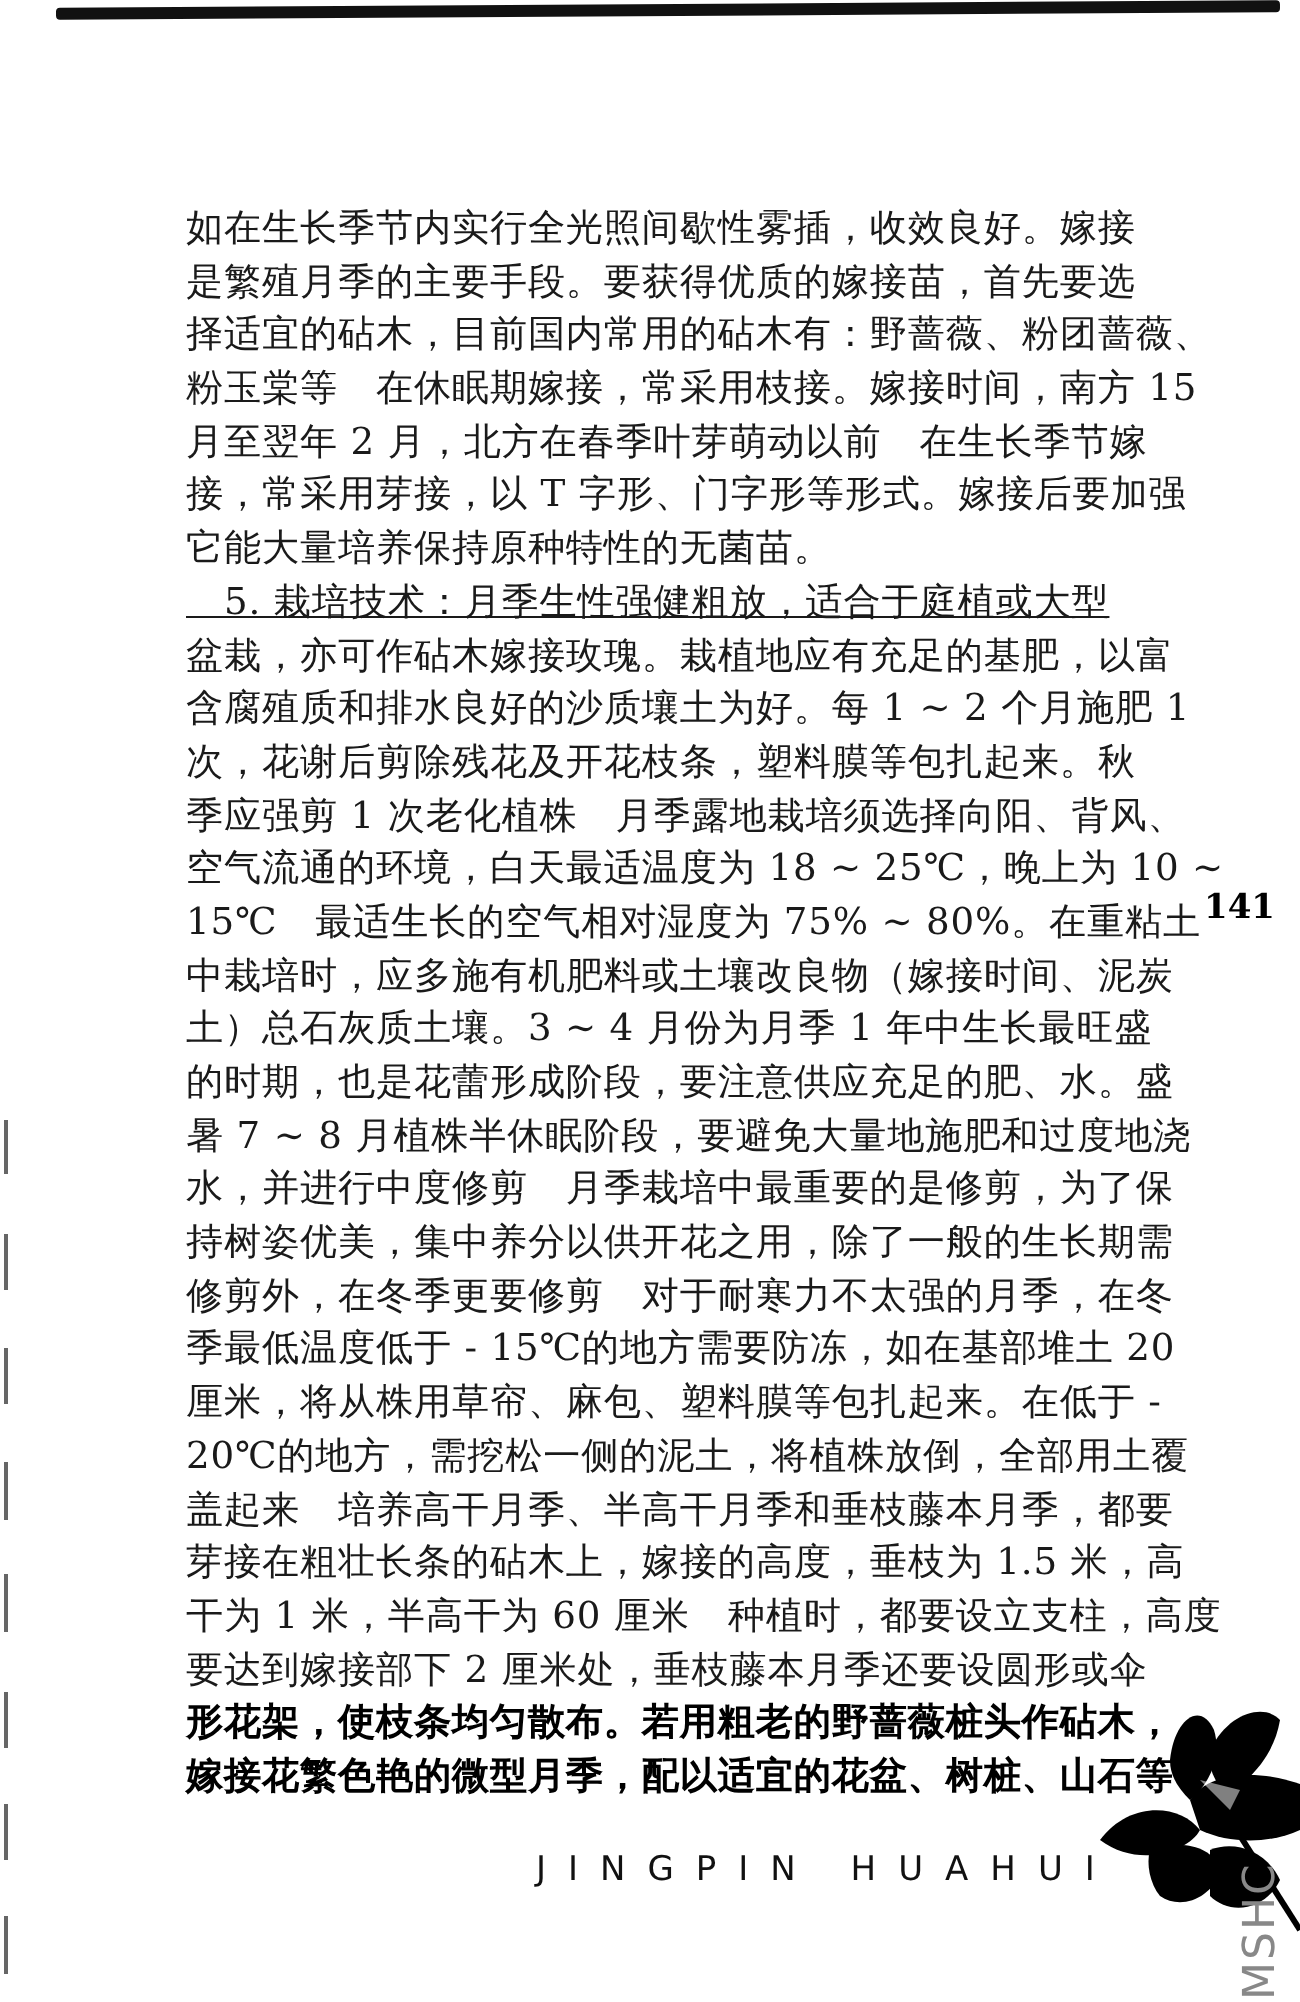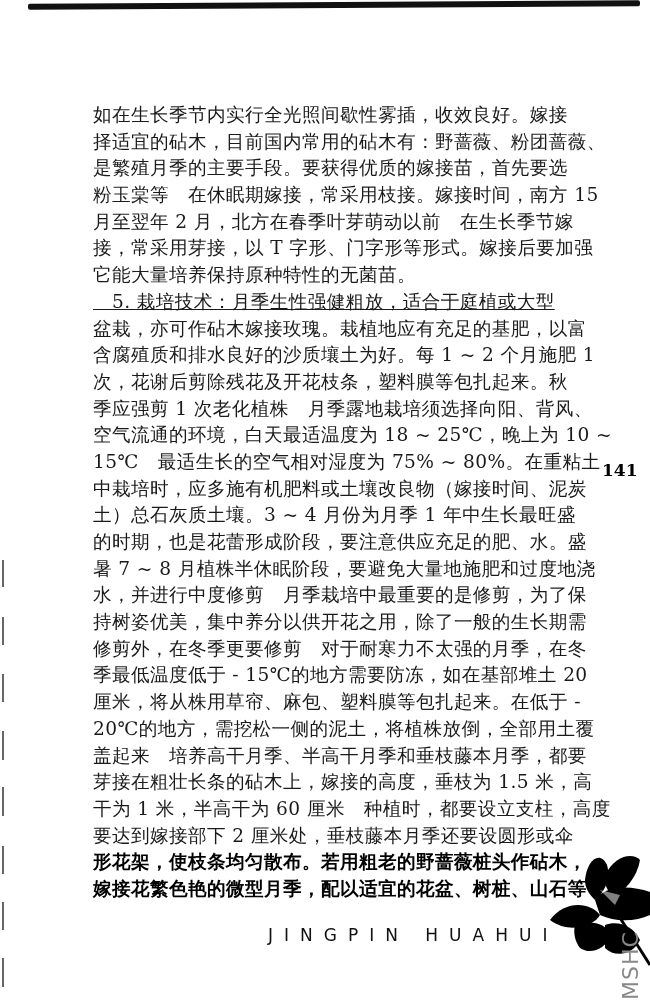--- a/index.html
+++ b/index.html
@@ -14,21 +14,21 @@
   .body-text {
     position: absolute; left: 93px; top: 102px; width: 460px;
   }
   .line {
     font-size: 18.6px; line-height: 26.7px; height: 26.7px; white-space: nowrap;
     letter-spacing: 0.4px; color: #1a1a1a;
   }
   .line.indent { padding-left: 0; text-decoration: underline; }
   .line.bold { font-weight: bold; color: #000; }
   .page-number {
-    position: absolute; left: 602px; top: 460px; font-size: 17px; font-weight: bold;
+    position: absolute; left: 602px; top: 444px; font-size: 17px; font-weight: bold;
     font-family: "DejaVu Serif", serif; color: #000;
   }
   .running-footer {
     position: absolute; left: 268px; top: 925px; font-family: "DejaVu Sans", "Liberation Sans", sans-serif;
     font-size: 17px; font-weight: normal; letter-spacing: 11px; color: #111; white-space: nowrap;
   }
   .binding-mark {
     position: absolute; left: 2px; width: 2px; background: #666;
   }
   .flower {
@@ -40,22 +40,22 @@
     writing-mode: vertical-rl; transform: rotate(180deg); letter-spacing: 1px;
   }
 </style>
 </head>
 <body>
 
 <div class="top-rule"></div>
 
 <div class="body-text">
   <div class="line">如在生长季节内实行全光照间歇性雾插，收效良好。嫁接</div>
+  <div class="line">是繁殖月季的主要手段。要获得优质的嫁接苗，首先要选</div>
   <div class="line">择适宜的砧木，目前国内常用的砧木有：野蔷薇、粉团蔷薇、</div>
-  <div class="line">是繁殖月季的主要手段。要获得优质的嫁接苗，首先要选</div>
   <div class="line">粉玉棠等　在休眠期嫁接，常采用枝接。嫁接时间，南方 15</div>
   <div class="line">月至翌年 2 月，北方在春季叶芽萌动以前　在生长季节嫁</div>
   <div class="line">接，常采用芽接，以 T 字形、门字形等形式。嫁接后要加强</div>
   <div class="line">它能大量培养保持原种特性的无菌苗。</div>
   <div class="line indent">　5. 栽培技术：月季生性强健粗放，适合于庭植或大型</div>
   <div class="line">盆栽，亦可作砧木嫁接玫瑰。栽植地应有充足的基肥，以富</div>
   <div class="line">含腐殖质和排水良好的沙质壤土为好。每 1 ~ 2 个月施肥 1</div>
   <div class="line">次，花谢后剪除残花及开花枝条，塑料膜等包扎起来。秋</div>
   <div class="line">季应强剪 1 次老化植株　月季露地栽培须选择向阳、背风、</div>
   <div class="line">空气流通的环境，白天最适温度为 18 ~ 25℃，晚上为 10 ~</div>

